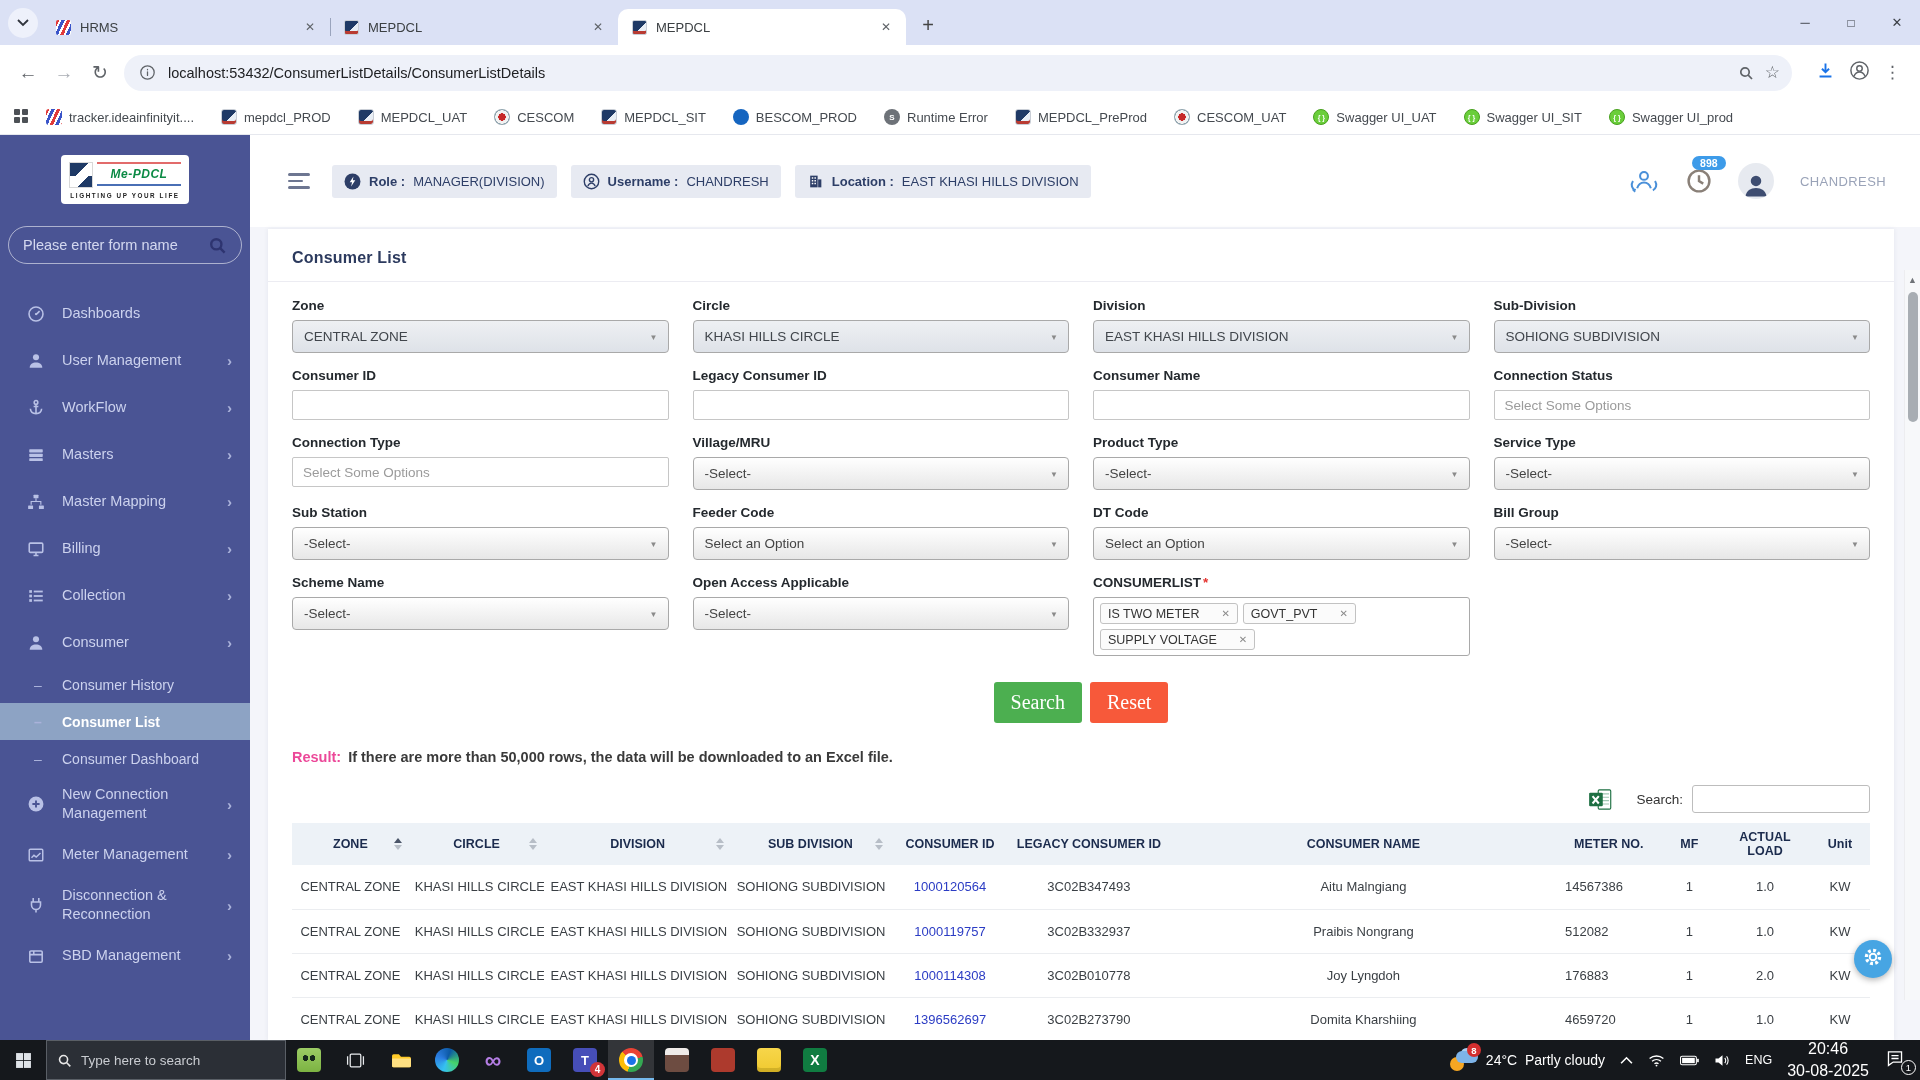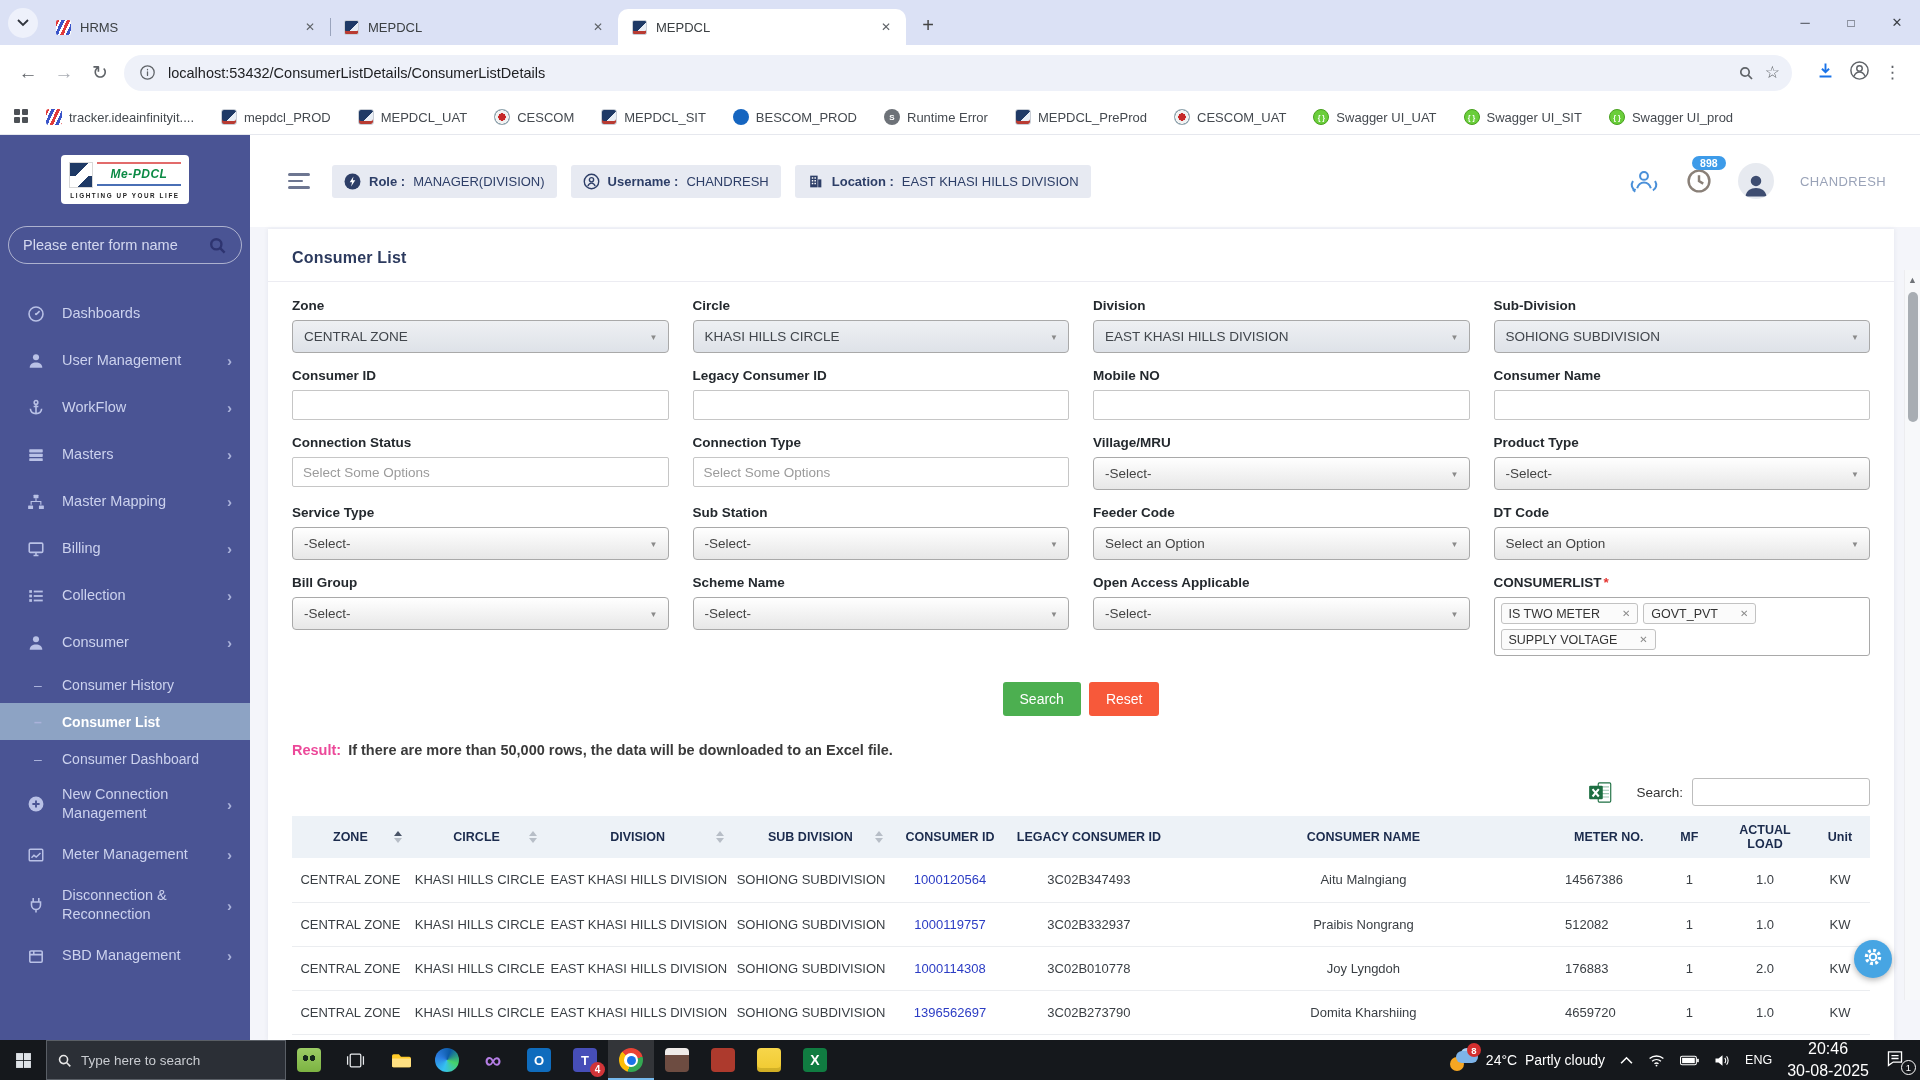--- a/index.html
+++ b/index.html
@@ -96,21 +96,21 @@
   .ctl.sel { height:33px; border:1px solid #a9a9a9; border-radius:4px; background:linear-gradient(#ffffff,#e7e7e7); display:flex; align-items:center; padding:0 26px 0 11px; }
   .ctl.sel.dis { background:linear-gradient(#eef0f3,#dee2e8); color:#41464c; }
   .ctl.sel .caret { position:absolute; right:10px; top:50%; transform:translateY(-50%); font-size:8px; color:#8a8a8a; }
   .ctl.input { height:30px; border:1px solid #c6c6c6; border-radius:2px; background:#fff; display:flex; align-items:center; padding:0 10px; }
   .ctl.input .ph { color:#9b9b9b; }
   .ctl.tagbox { min-height:58px; border:1px solid #a9a9a9; border-radius:3px; padding:5px 6px; display:flex; flex-wrap:wrap; gap:5px; align-content:flex-start; }
   .tag { border:1px solid #c2c2c2; background:#fbfbfb; border-radius:3px; padding:2px 7px; font-size:12.5px; color:#333; display:flex; align-items:center; height:21px;gap:14px; }
   .tag .x { margin-left:8px; color:#8a8a8a; font-size:10px; }
 
   #btnrow { margin-top:26px; text-align:center; }
-  .btn { display:inline-block; border:none; border-radius:3px; color:#fff; font-size:14px; padding:9px 17px; font-family:Liberation Sans, sans-serif; }
+  .btn { display:inline-block; border:none; border-radius:3px; color:#fff; font-size:20px; padding:9px 17px; font-family:Liberation Serif, serif; }
   #btn-search { background:#4caf50; margin-right:8px; }
   #btn-reset { background:#f7593a; }
 
   #resultline { margin-top:26px; font-size:14.5px; font-weight:bold; color:#3a3a3a; }
   #resultline .pre { color:#ec4899; margin-right:7px; }
 
   #tabletools { margin-top:20px; display:flex; align-items:center; justify-content:flex-end; gap:9px; }
   .xlico { width:25px; height:25px; margin-right:14px; }
   #tsearchlbl { font-size:13.5px; color:#333; }
   #tsearchbox { width:178px; height:28px; border:1px solid #bdbdbd; border-radius:3px; background:#fff; }
@@ -539,26 +539,20 @@
               </div>
             </div>
             <div class="field">
               <label>Consumer ID</label>
               <div class="ctl input">
                 <span></span>
               </div>
             </div>
             <div class="field">
               <label>Legacy Consumer ID</label>
-              <div class="ctl input">
-                <span></span>
-              </div>
-            </div>
-            <div class="field">
-              <label>Mobile NO</label>
               <div class="ctl input">
                 <span></span>
               </div>
             </div>
             <div class="field">
               <label>Consumer Name</label>
               <div class="ctl input">
                 <span></span>
               </div>
             </div>

